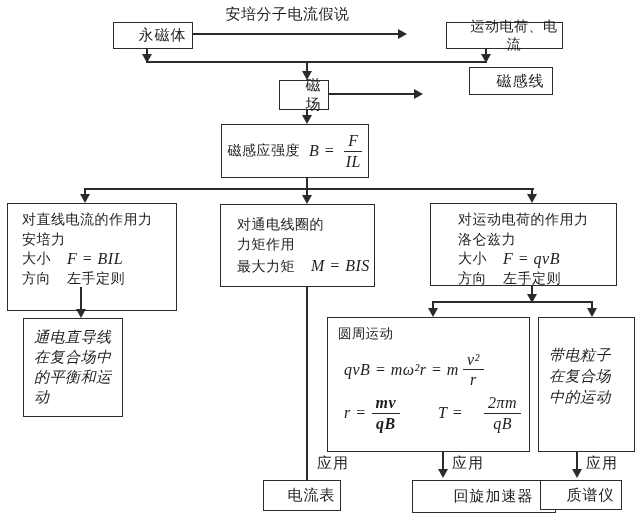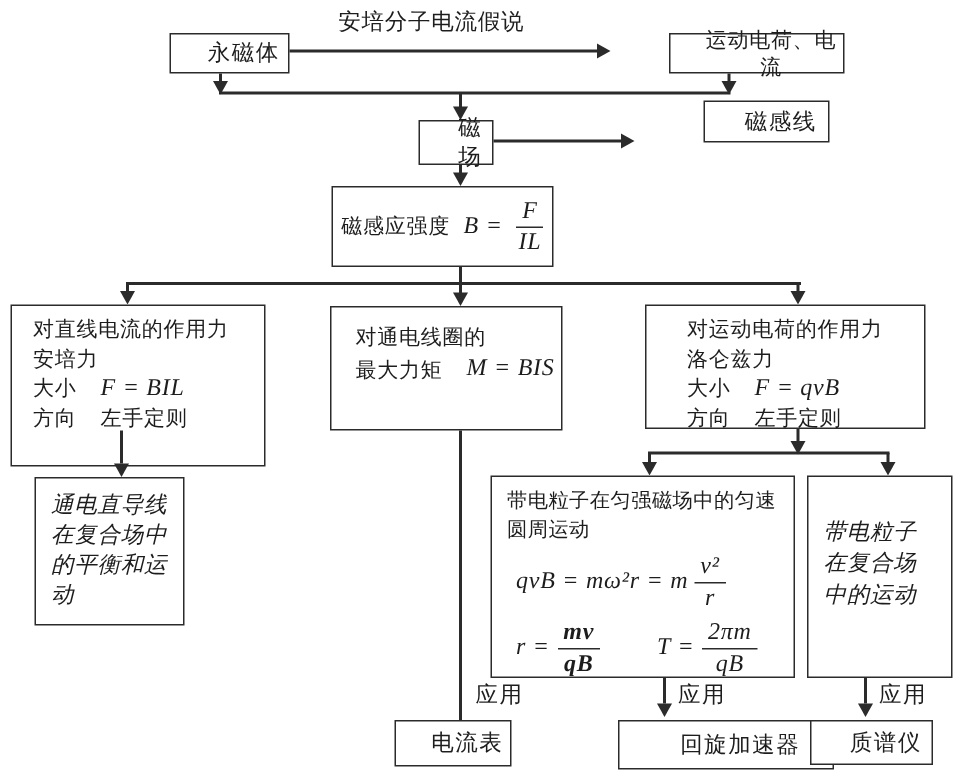--- a/index.html
+++ b/index.html
@@ -97,20 +97,21 @@
     </div>
     <div class="row">
       <span>方向</span>
       <span class="gap"></span>
       <span>左手定则</span>
     </div>
   </div>
 
   <div class="box multi" style="left:220px;top:204px;width:155px;height:83px;padding:9px 0 0 16px;line-height:20px;">
     <div>对通电线圈的</div>
+    <div>力矩作用</div>
     <div class="row" style="margin-top:2px;">
       <span>最大力矩</span>
       <span class="gap"></span>
       <span class="fm">M = BIS</span>
     </div>
   </div>
 
   <div class="box multi" style="left:416px;top:203px;width:187px;height:83px;padding:6px 0 0 27px;margin-left:14px;">
     <div>对运动电荷的作用力</div>
     <div>洛仑兹力</div>
@@ -137,38 +138,37 @@
 
   <div class="v" style="left:531px;top:286px;height:9px;"></div>
   <div class="ahd" style="left:527px;top:294px;"></div>
   <div class="h" style="left:432px;top:301px;width:161px;"></div>
   <div class="v" style="left:432px;top:302px;height:7px;"></div>
   <div class="ahd" style="left:428px;top:308px;"></div>
   <div class="v" style="left:591px;top:302px;height:7px;"></div>
   <div class="ahd" style="left:587px;top:308px;"></div>
 
   <div class="box" style="left:327px;top:317px;width:203px;height:135px;padding:7px 0 0 10px;font-size:13.5px;line-height:18.5px;letter-spacing:0.3px;">
-    <div>带电粒子在匀强磁场中的匀速</div>
     <div>圆周运动</div>
     <div class="row fm" style="margin-top:7px;padding-left:6px;">
       <span>qvB = mω²r = m</span>
       <span class="frac" style="margin-left:4px;">
         <span class="fn">v²</span>
         <span class="fd">r</span>
       </span>
     </div>
     <div class="row fm" style="margin-top:5px;padding-left:6px;">
       <span>r =</span>
       <span class="frac" style="margin-left:5px;font-weight:bold;">
         <span class="fn">mv</span>
         <span class="fd">qB</span>
       </span>
       <span style="display:inline-block;width:38px;"></span>
       <span>T =</span>
-      <span class="frac" style="margin-left:5px;">
+      <span class="frac" style="margin-left:21px;">
         <span class="fn">2πm</span>
         <span class="fd">qB</span>
       </span>
     </div>
   </div>
 
   <div class="box wrap" style="left:538px;top:317px;width:97px;height:135px;padding:26px 9px 0 10px;font-size:15px;line-height:21px;letter-spacing:0.5px;">
     <span>带电粒子在复合场中的运动</span>
   </div>
 

